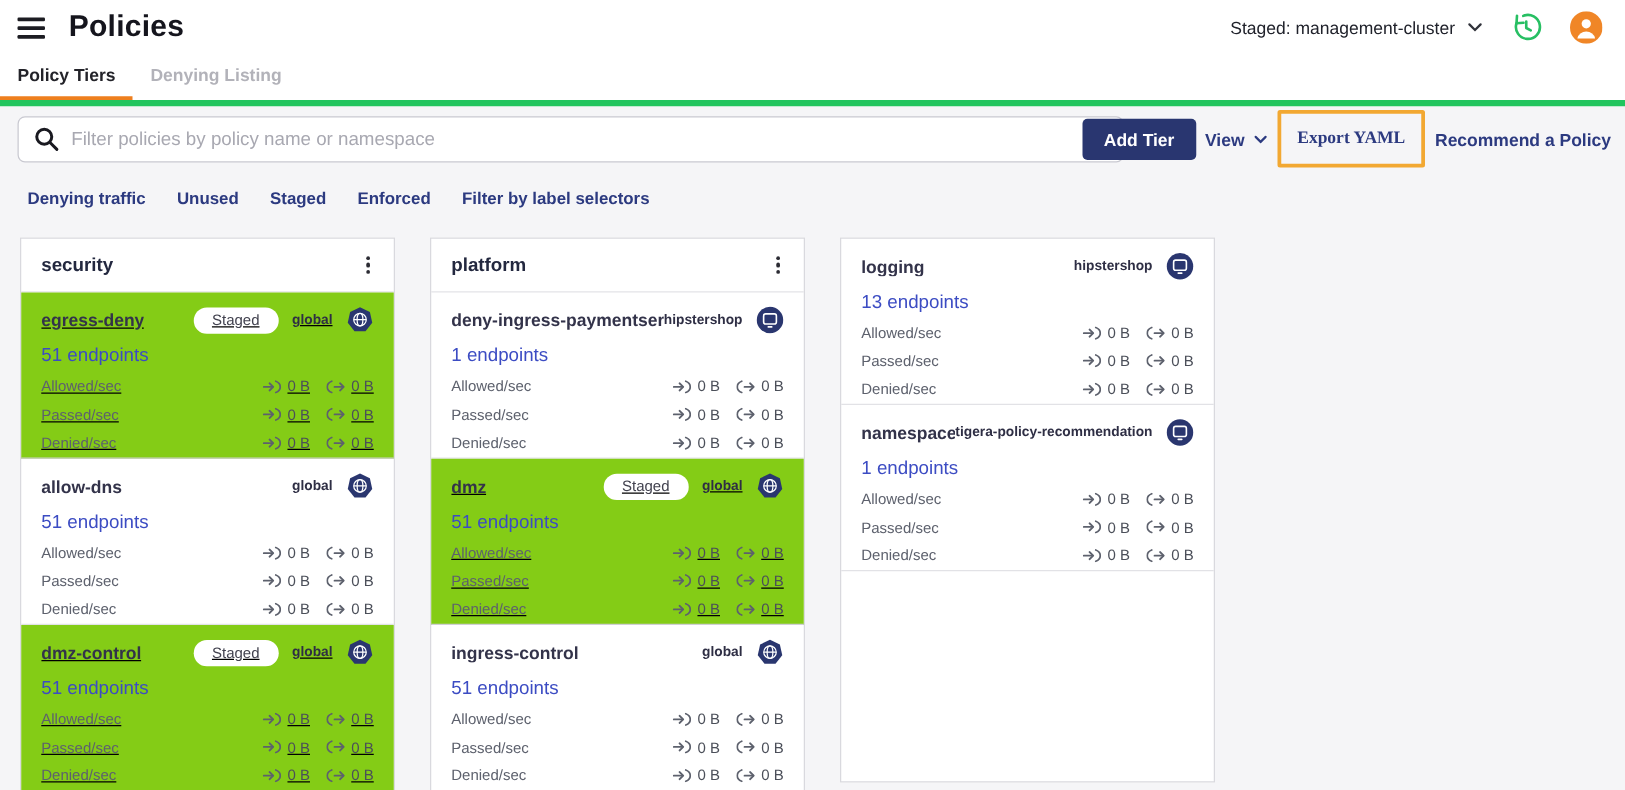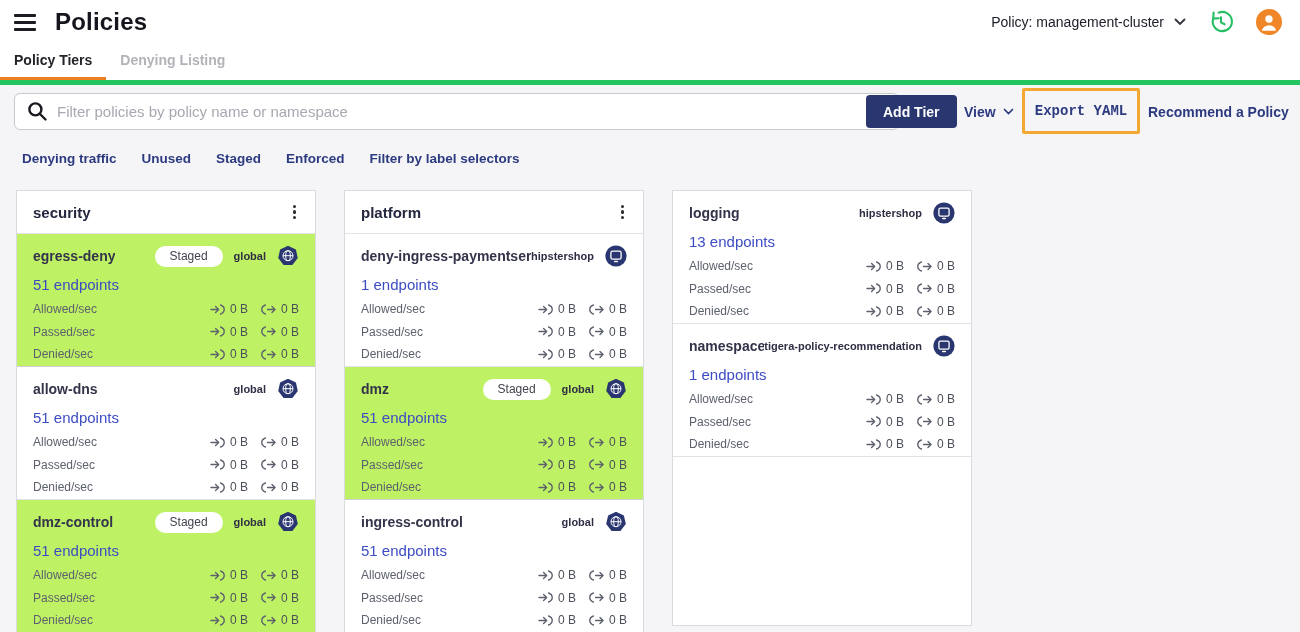--- a/index.html
+++ b/index.html
@@ -30,41 +30,41 @@
     font-family:inherit; margin-left:9px; }
   .searchbox input::placeholder { color:#a8a8b1; }
   .btn-primary { position:absolute; left:866px; top:8px; height:33px; padding:0 17px; background:#293670;
     color:#fff; font-size:14px; font-weight:600; border:none; border-radius:4px; cursor:pointer; font-family:inherit; }
   .btn-text { position:absolute; top:8px; height:33px; display:flex; align-items:center; gap:7px;
     color:#2c3a80; font-size:14px; font-weight:600; cursor:pointer; background:none; border:none; font-family:inherit; }
   .view-btn { left:964px; }
   .recommend-btn { left:1148px; }
   .export-wrap { position:absolute; left:1022px; top:1px; height:46px; width:118px;
     border:3px solid #f2a832; border-radius:2px; display:flex; align-items:center; justify-content:center; }
-  .export-btn { color:#2c3a80; font-size:14px; font-weight:600; cursor:pointer; background:none; border:none; font-family:Liberation Mono, monospace; }
+  .export-btn { color:#2c3a80; font-size:14px; font-weight:600; cursor:pointer; background:none; border:none; font-family:Liberation Serif, serif; }
 
   
   .filters { display:flex; gap:25px; margin:16px 0 0 22px; }
   .filter-link { color:#2c3a80; font-size:13.5px; font-weight:600; cursor:pointer; }
 
   
   .board { display:flex; gap:28px; margin:24px 0 0 16px; align-items:flex-start; }
   .tier-col { width:300px; background:#fff; border:1px solid #d9d9de; min-height:436px; }
   .tier-head { height:43px; display:flex; align-items:center; padding:0 14px 0 16px; border-bottom:1px solid #e3e3e7; }
   .tier-name { font-size:15px; font-weight:800; color:#23283f; }
   .tier-head-right { margin-left:auto; display:flex; align-items:center; gap:12px; }
   .whats-this { display:flex; align-items:center; gap:6px; color:#2c3a80; font-size:13.5px; font-weight:600; cursor:pointer; }
   .q-circle { width:15px; height:15px; border:1.4px solid #2c3a80; border-radius:50%; font-size:10px; font-weight:700;
     display:flex; align-items:center; justify-content:center; color:#2c3a80; }
   .kebab { display:flex; flex-direction:column; gap:2.5px; padding:4px 5px; cursor:pointer; }
   .kebab i { width:3.2px; height:3.2px; border-radius:50%; background:#2b2b33; }
 
   
   .card { height:133px; padding:11px 16px 0; border-bottom:1px solid #e2e2e6; cursor:pointer; }
-  .card.staged-bg { background:#bef264; border-bottom-color:#cfcfd3; }
+  .card.staged-bg { background:#84cc16; border-bottom-color:#cfcfd3;text-decoration:underline; }
   .card-top { display:flex; align-items:center; }
   .pname { font-size:14px; font-weight:700; color:#33334a; white-space:nowrap; overflow:hidden; max-width:186px; }
   .ptags { margin-left:auto; display:flex; align-items:center; gap:11px; }
   .pill { background:#fff; border-radius:12px; padding:3.5px 15px; font-size:12px; color:#42424f; }
   .scope { font-size:11px; font-weight:700; color:#2e2e44; white-space:nowrap; }
   .badge { display:flex; align-items:center; }
   .endpoints { display:inline-block; margin:9px 0 5px; font-size:15px; color:#3c4cc3; cursor:pointer; text-decoration:none; }
   .stat-row { display:flex; align-items:center; height:22.5px; }
   .stat-label { font-size:12px; color:#5d616d; }
   .stat-vals { margin-left:auto; display:flex; align-items:center; gap:13px; }
@@ -77,21 +77,21 @@
 
   <div class="topbar">
     <div class="hamburger">
         <span></span>
         <span></span>
         <span></span>
       </div>
     <div class="app-title">Policies</div>
     <div class="topbar-right">
       <div class="cluster-select">
-        <span>Policy: management-cluster</span>
+        <span>Staged: management-cluster</span>
         <svg width="12" height="8" viewBox="0 0 12 8" fill="none" stroke="#30323a" stroke-width="1.8" stroke-linecap="round">
             <path d="M1.5 1.5 L6 6 L10.5 1.5"></path>
           </svg>
       </div>
       <div class="icon-btn">
         <svg width="26" height="26" viewBox="0 0 26 26" fill="none" stroke="#27bf63" stroke-width="2.1" stroke-linecap="round" stroke-linejoin="round">
           <path d="M5.2 9.6 A 9.6 9.6 0 1 0 10.6 3.7"></path>
           <path d="M5.6 3.6 L5.2 9.6 L10.8 9.2"></path>
           <path d="M13 8.2 V13.4 L16.6 15.3"></path>
         </svg>

